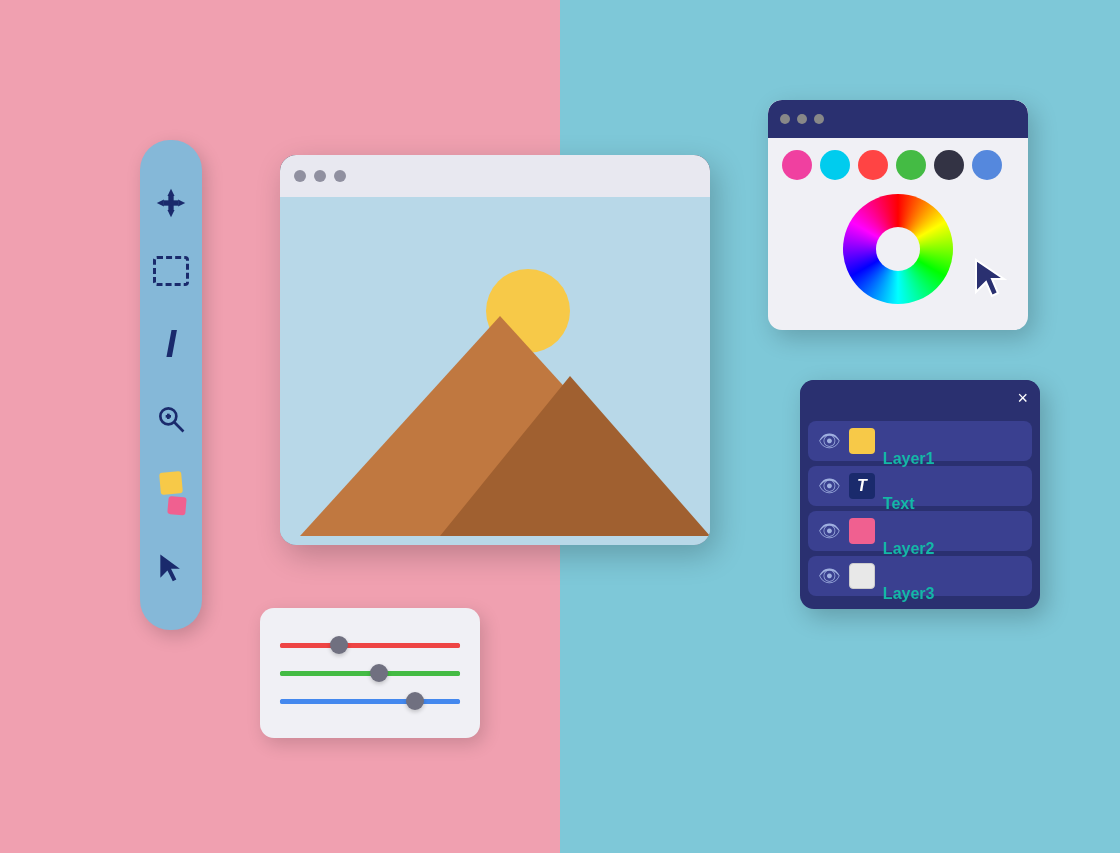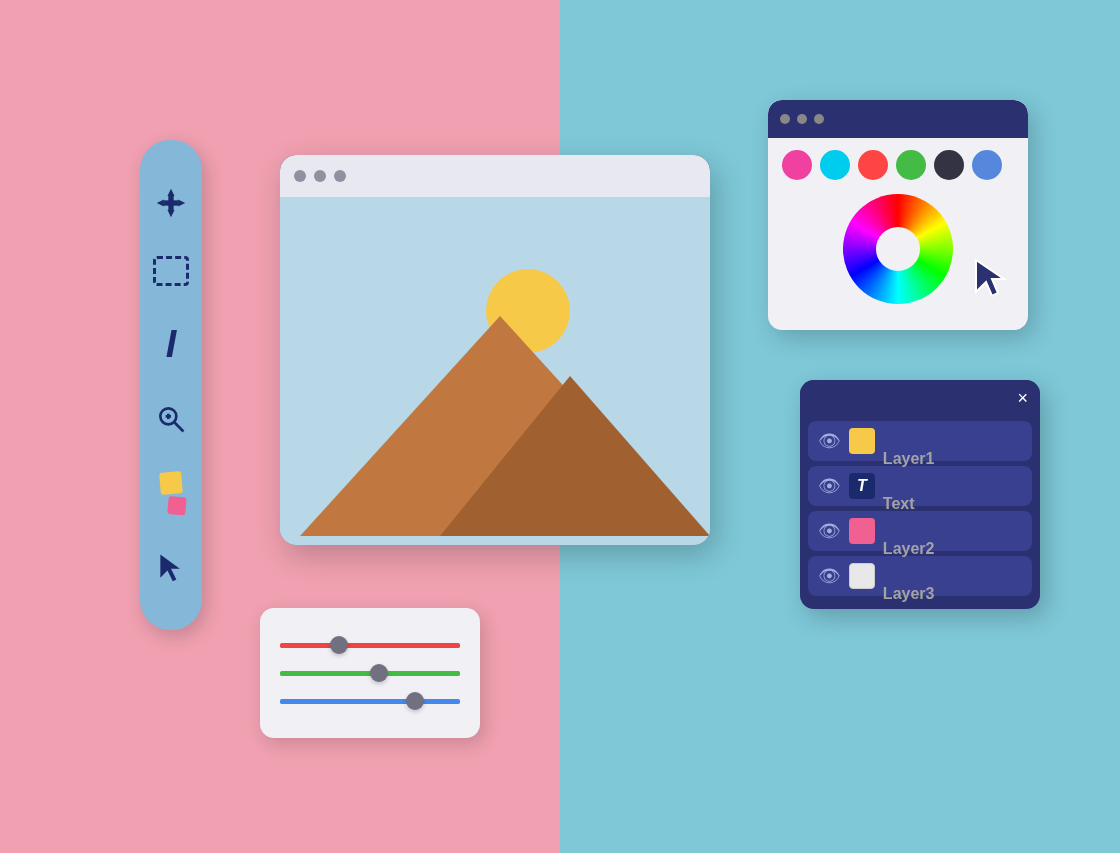--- a/index.html
+++ b/index.html
@@ -230,21 +230,21 @@
       font-size: 18px;
     }
 
     .layer-thumb {
       width: 26px; height: 26px;
       border-radius: 4px;
       flex-shrink: 0;
     }
 
     .layer-name {
-      color: #a3a3a3;
+      color: #14b8a6;
       font-size: 16px;
       font-weight: 700;
       font-family: Arial, sans-serif;
       margin-top: 36px;
     }
 
     .layer-text-icon {
       width: 26px; height: 26px;
       background: #1a2a6c;
       border-radius: 4px;

